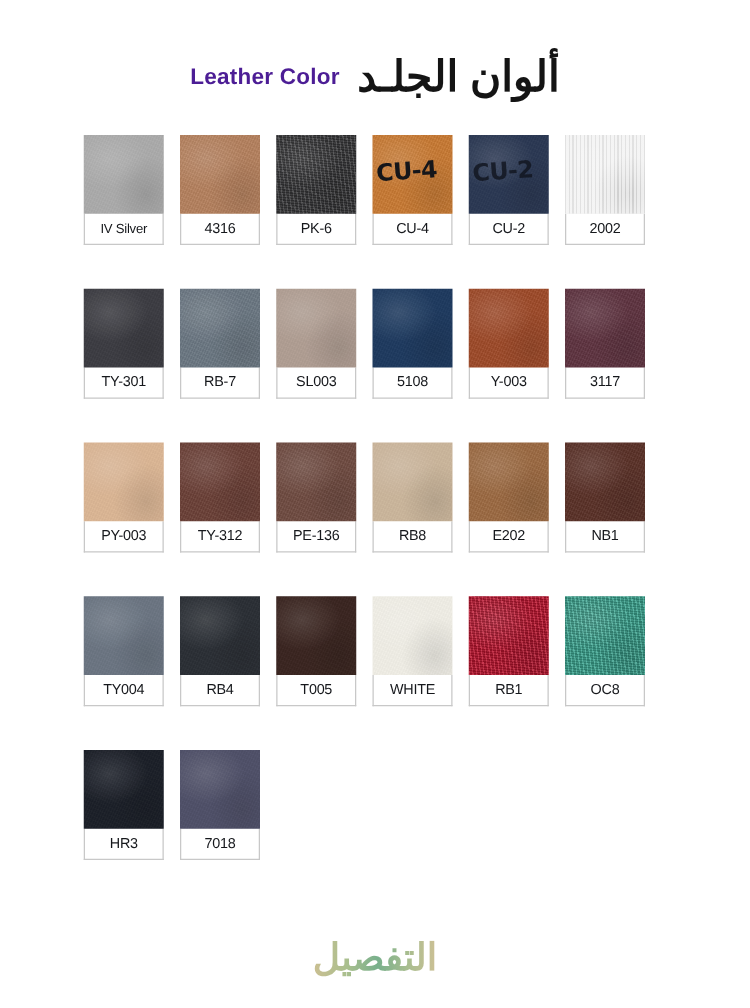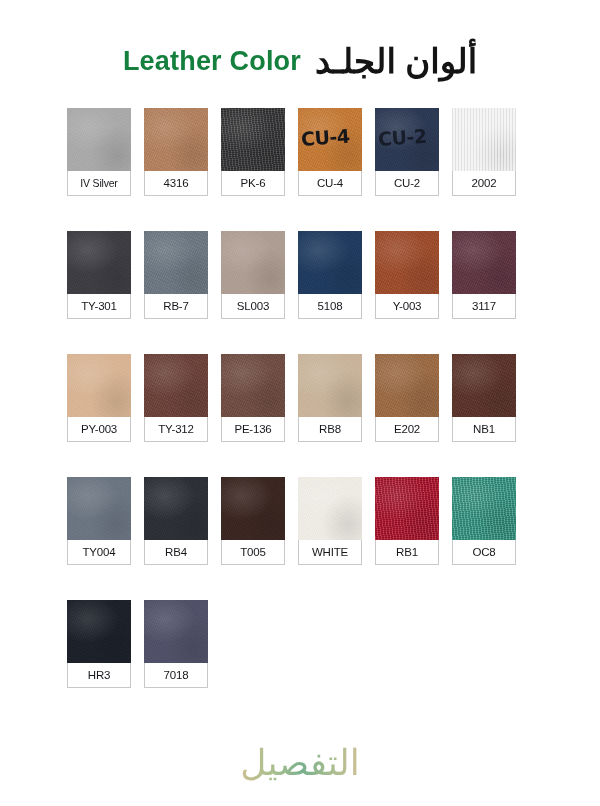--- a/index.html
+++ b/index.html
@@ -19,23 +19,23 @@
   .page-header {
     height: 108px;
     display: flex;
     align-items: center;
     justify-content: center;
     gap: 14px;
     padding-top: 14px;
     box-sizing: border-box;
   }
   .title-en {
-    font-size: 27px;
+    font-size: 18px;
     font-weight: bold;
-    color: #15803d;
+    color: #4c1d95;
     letter-spacing: 0.2px;
     white-space: nowrap;
   }
   .title-ar {
     font-size: 34px;
     font-weight: bold;
     color: #141414;
     direction: rtl;
     white-space: nowrap;
     letter-spacing: -0.5px;
@@ -139,22 +139,22 @@
   .brand-footer {
     position: absolute;
     left: 0;
     right: 0;
     bottom: 22px;
     display: flex;
     align-items: center;
     justify-content: center;
   }
   .brand-word {
-    font-size: 36px;
-    font-weight: normal;
+    font-size: 30px;
+    font-weight: bold;
     direction: rtl;
     letter-spacing: -1px;
     background: linear-gradient(90deg, #cbbf92 0%, #a9bf8e 28%, #79b08c 52%, #a8bd8f 76%, #cdc095 100%);
     -webkit-background-clip: text;
     background-clip: text;
     color: transparent;
     -webkit-text-fill-color: transparent;
   }
 </style>
 </head>

